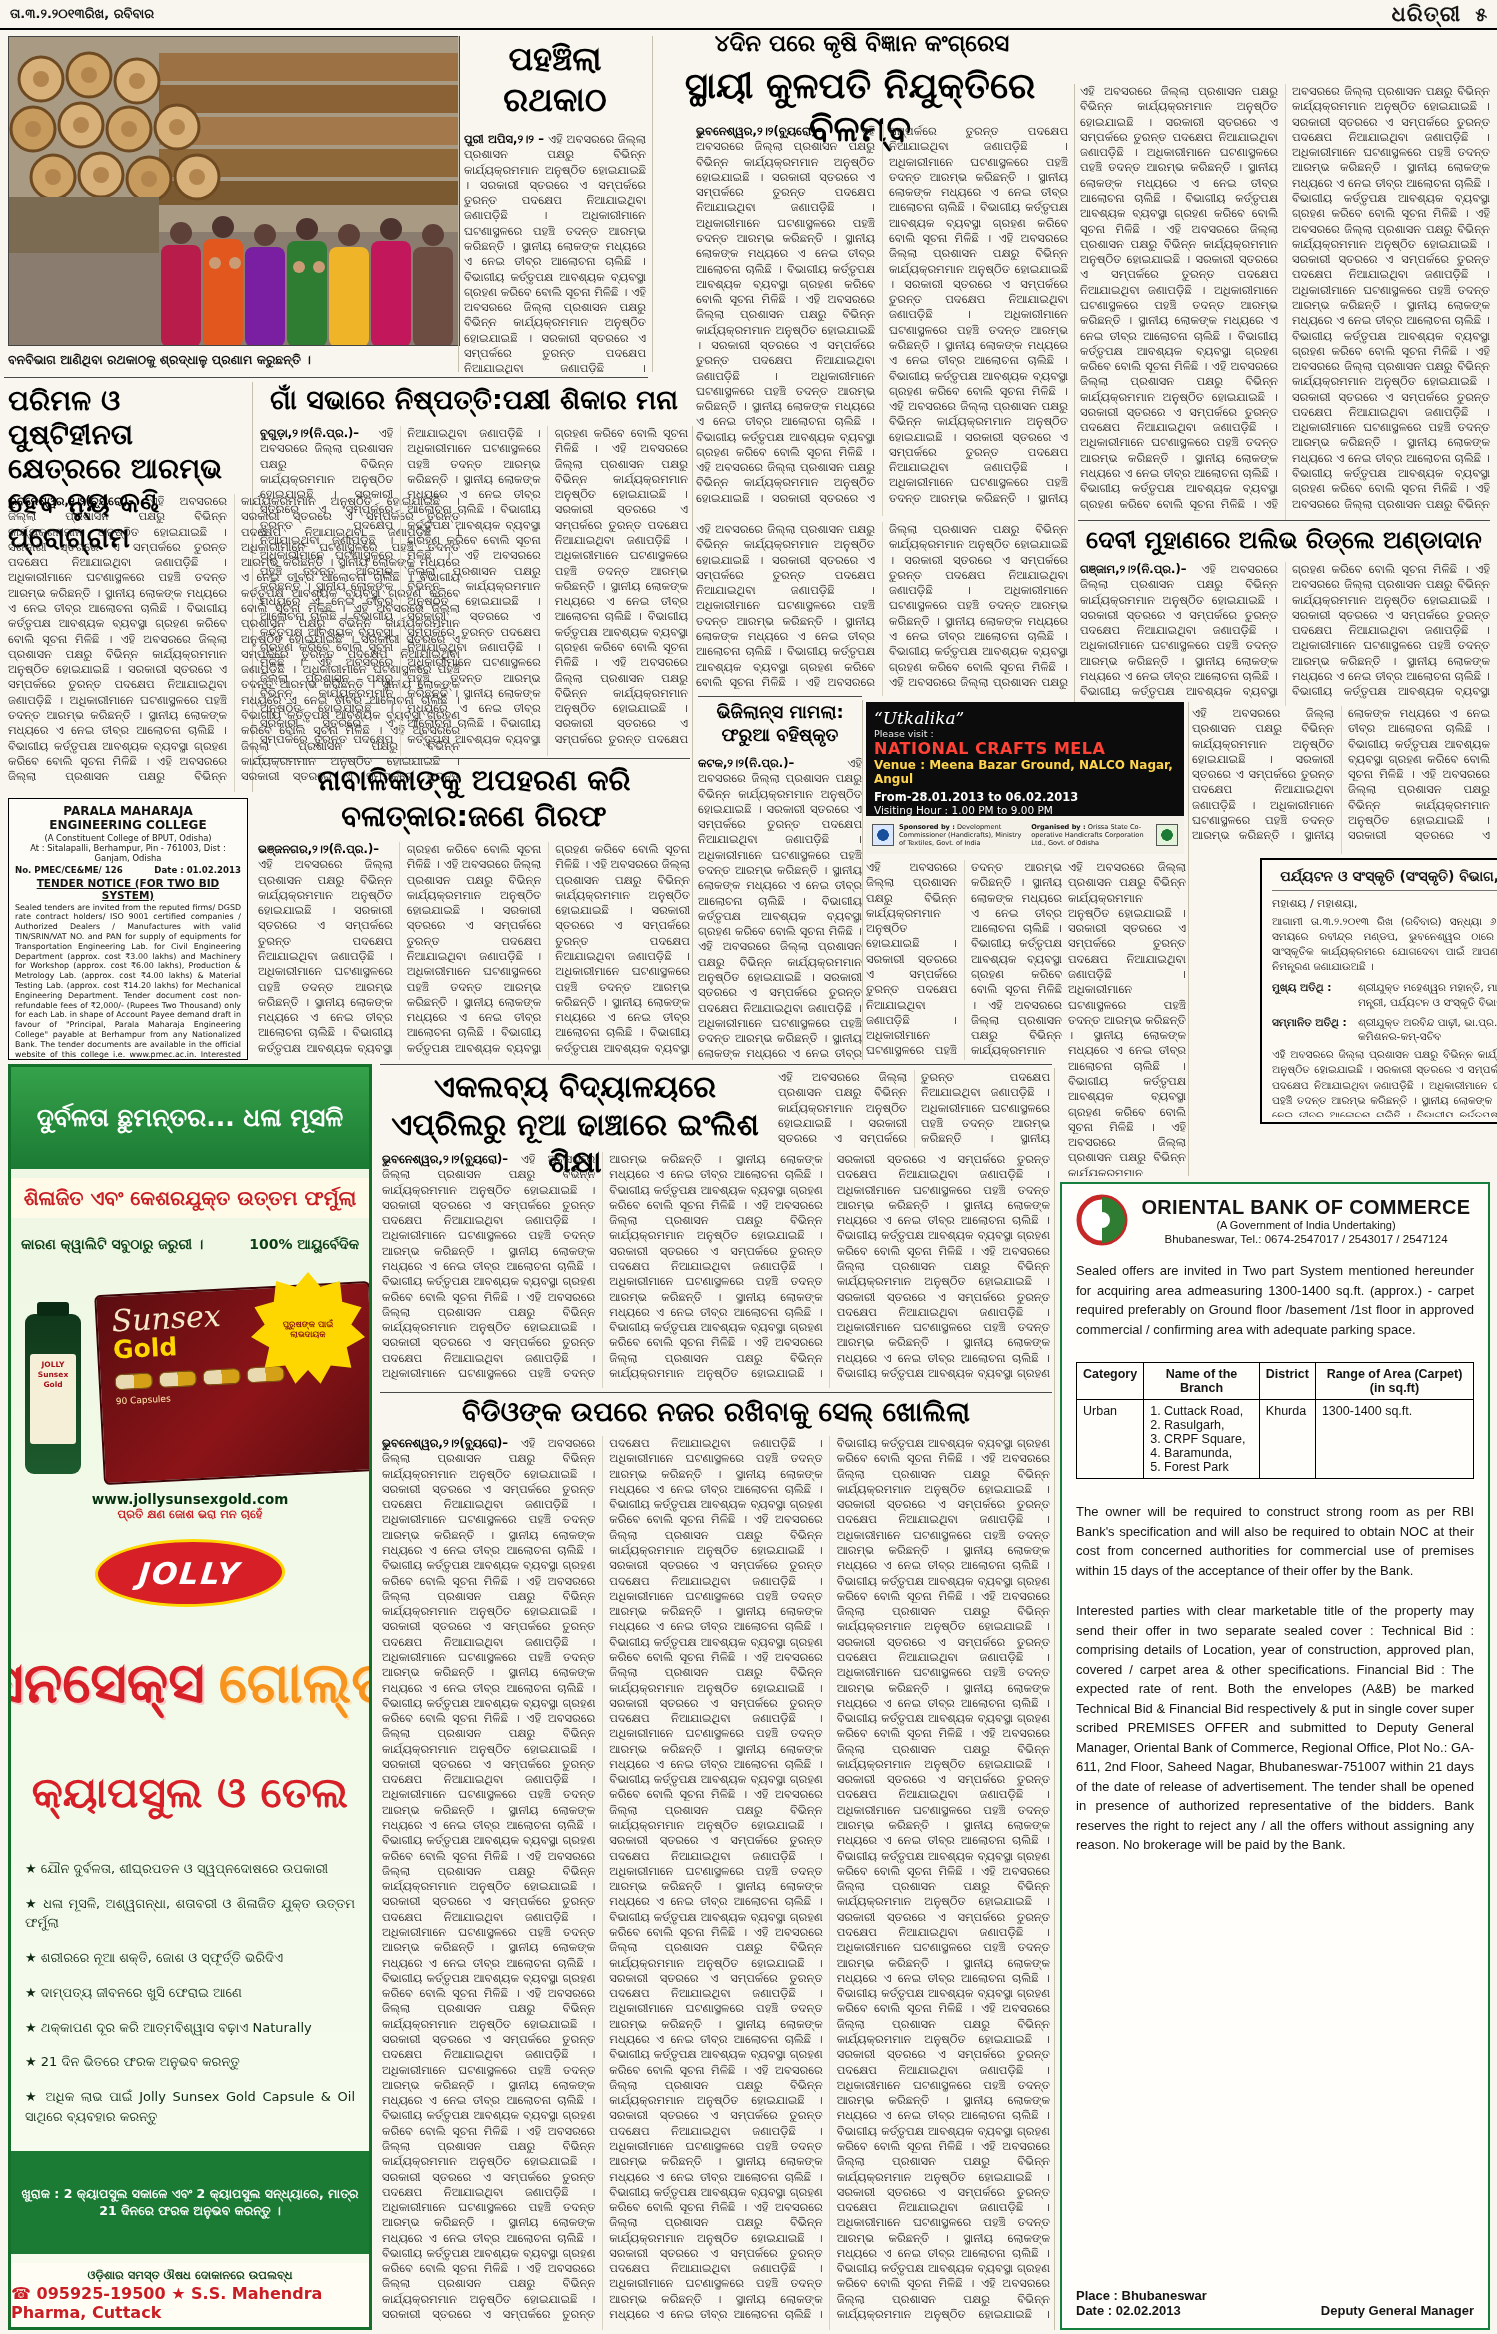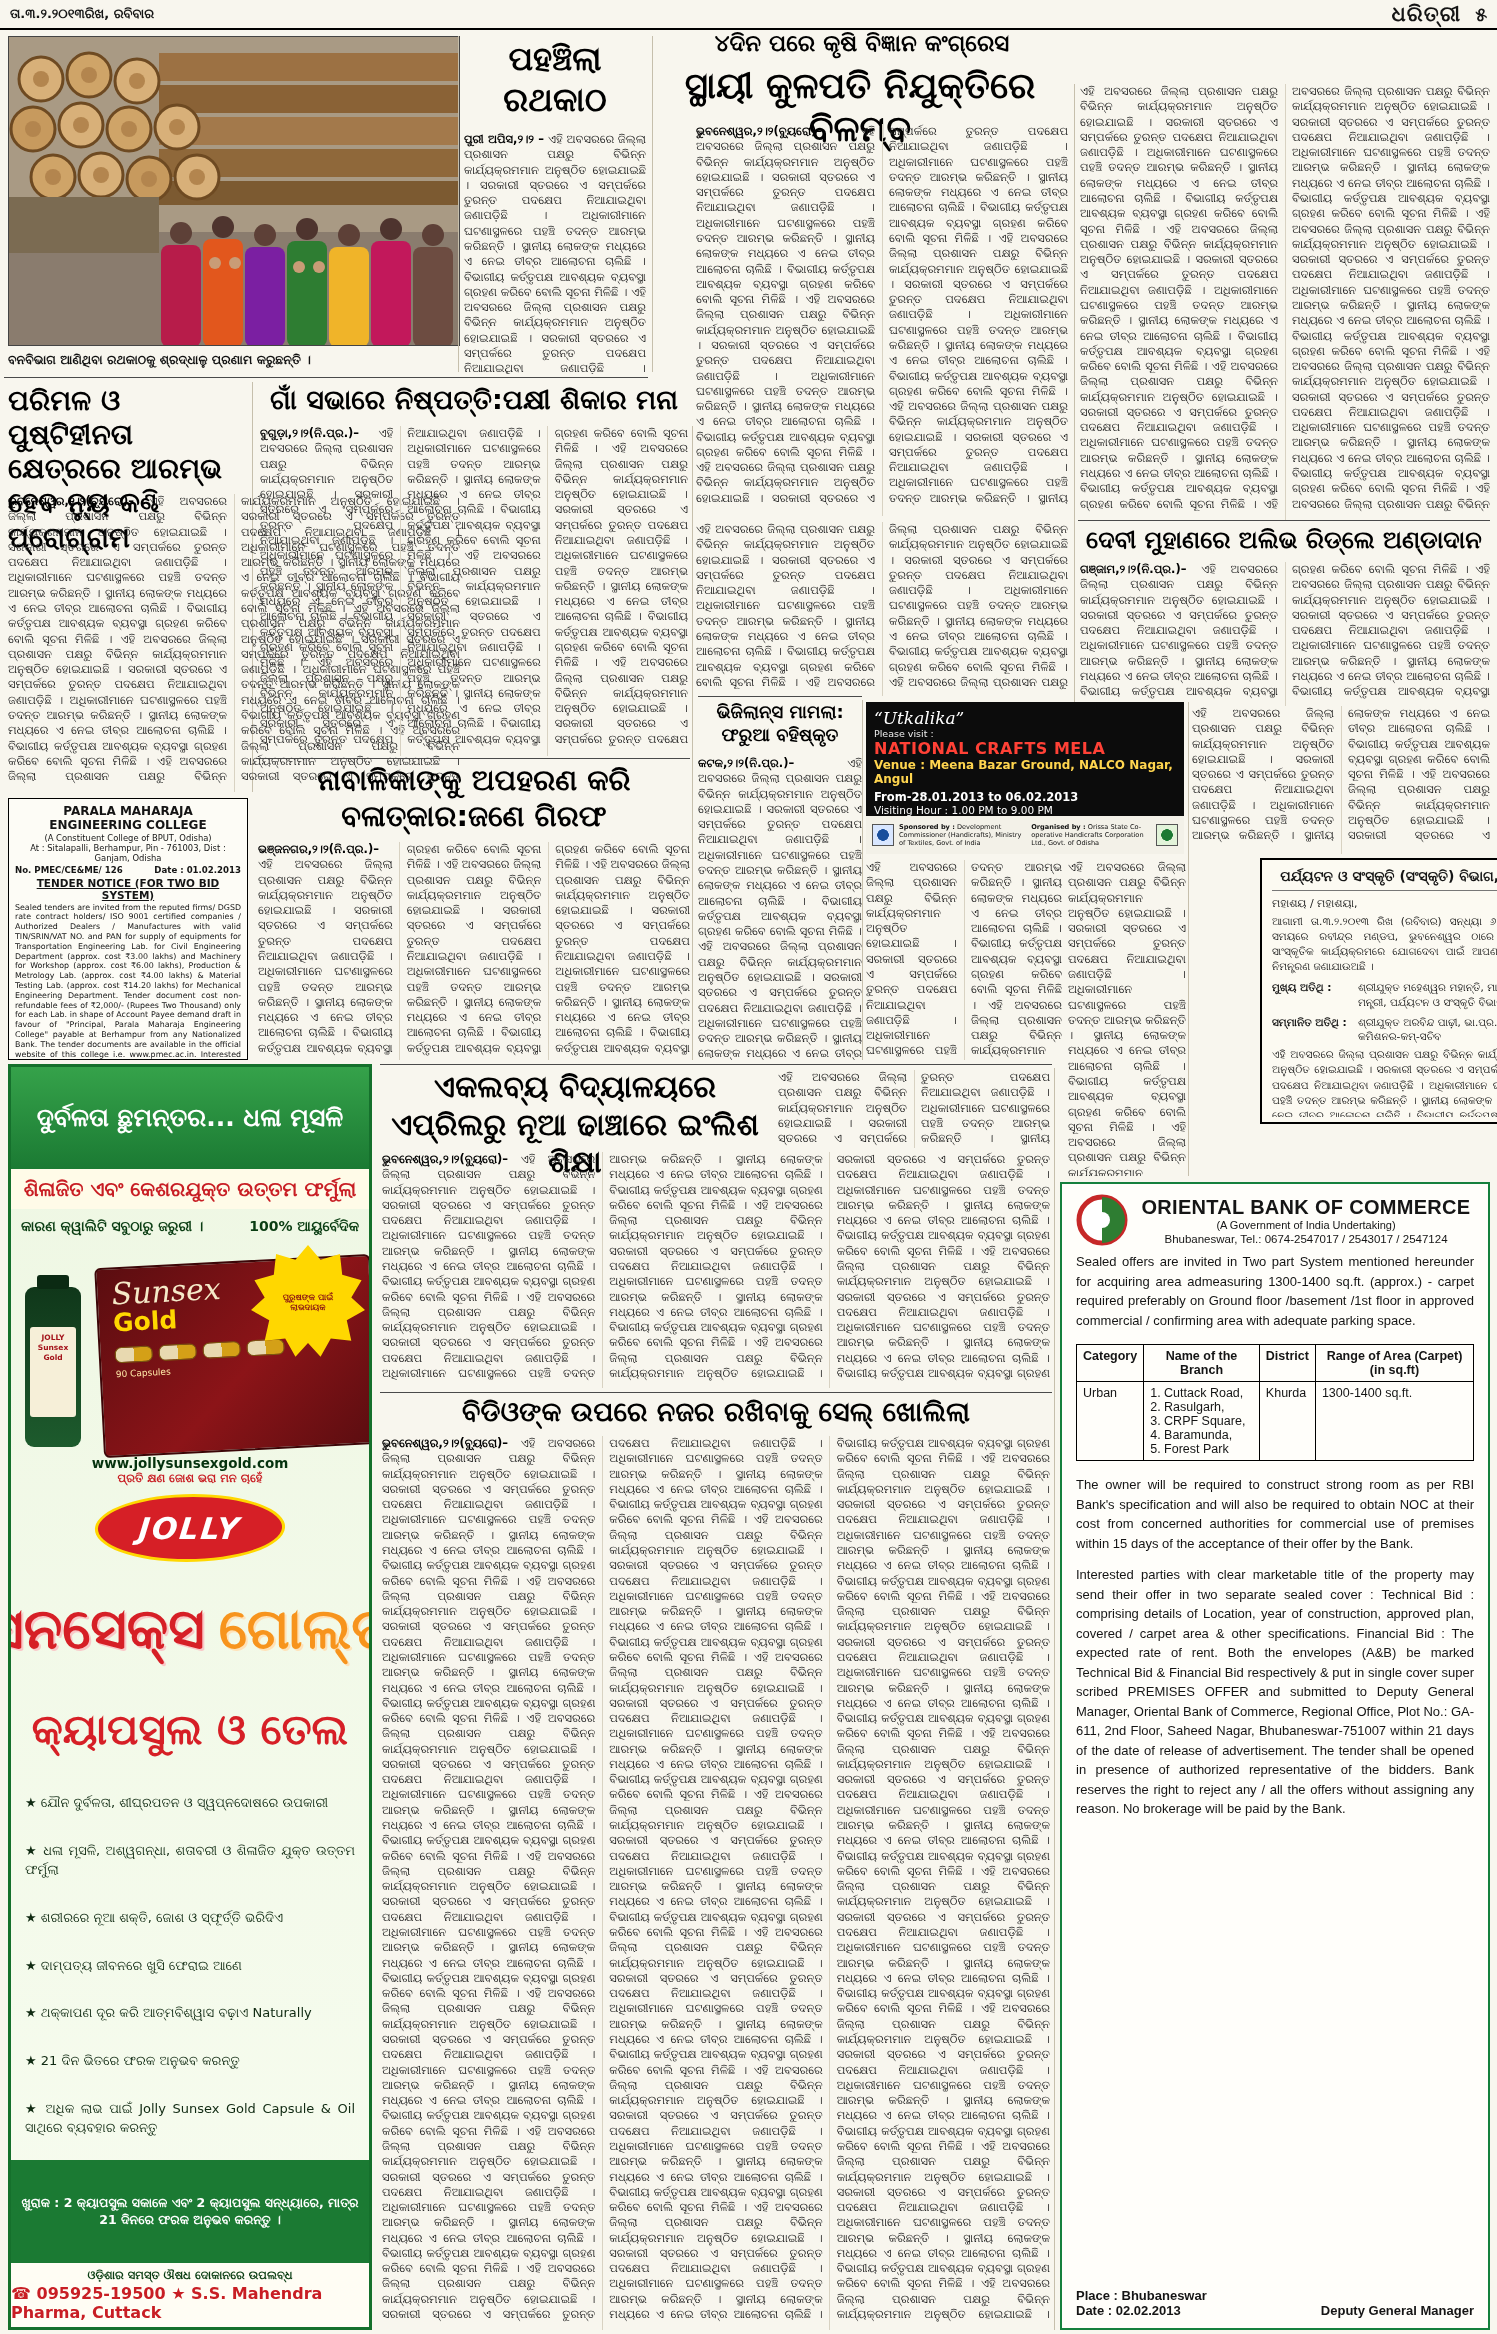--- a/index.html
+++ b/index.html
@@ -1,18 +1,18 @@
 <!DOCTYPE html>
 <html><head>
 <meta charset="utf-8">
 <style>
   html,body{margin:0;padding:0;background:#777;}
   #page{position:relative;width:1497px;height:2334px;background:#f8f6ee;
         font-family:"DejaVu Sans",sans-serif;color:#151515;overflow:hidden;margin:0 auto;}
-  .abs{position:absolute;box-sizing:border-box;}
+  .abs{position:absolute;box-sizing:border-box;gap:9px;}
   .hl{font-weight:700;color:#000;}
   .center{text-align:center;}
   .news-body{font-size:11.5px;line-height:1.33;text-align:justify;overflow:hidden;color:#222;}
   .news-body b{color:#000;}
   .c2{column-count:2;column-gap:14px;column-rule:1px solid #d8d2c2;}
   .c3{column-count:3;column-gap:14px;column-rule:1px solid #d8d2c2;}
   .vline{border-left:1px solid #c6bfac;width:0;}
   .hline{border-top:1.5px solid #4a4a4a;height:0;}
 
   

